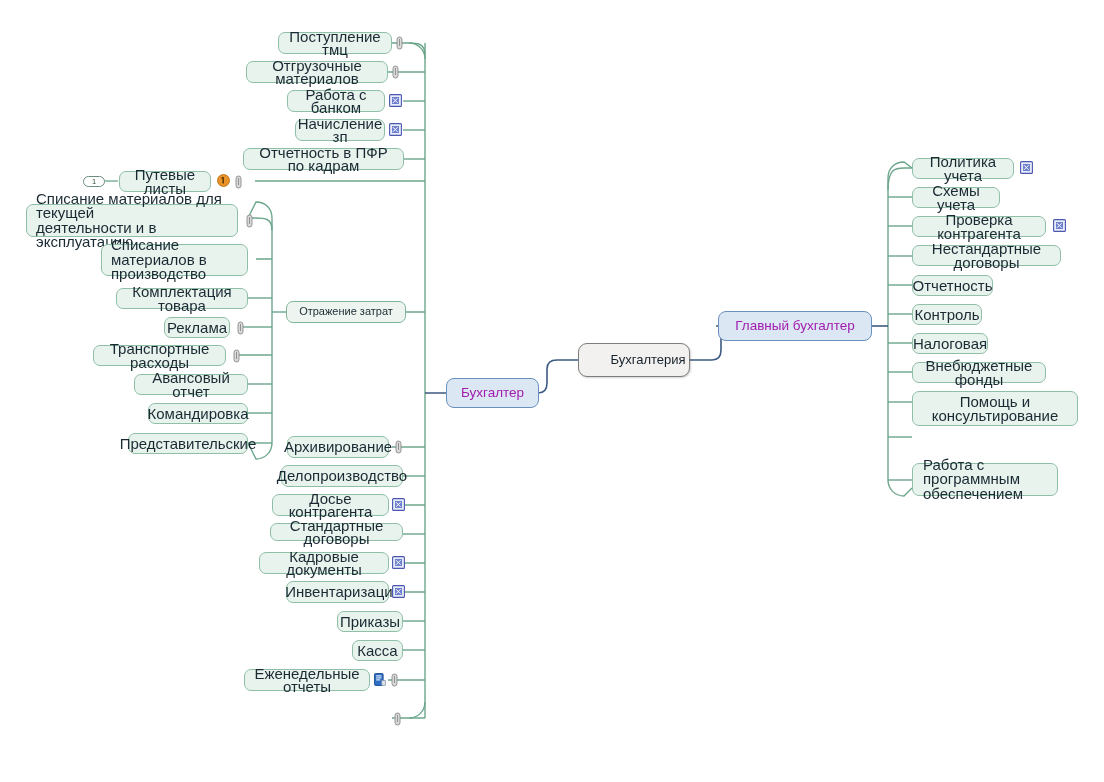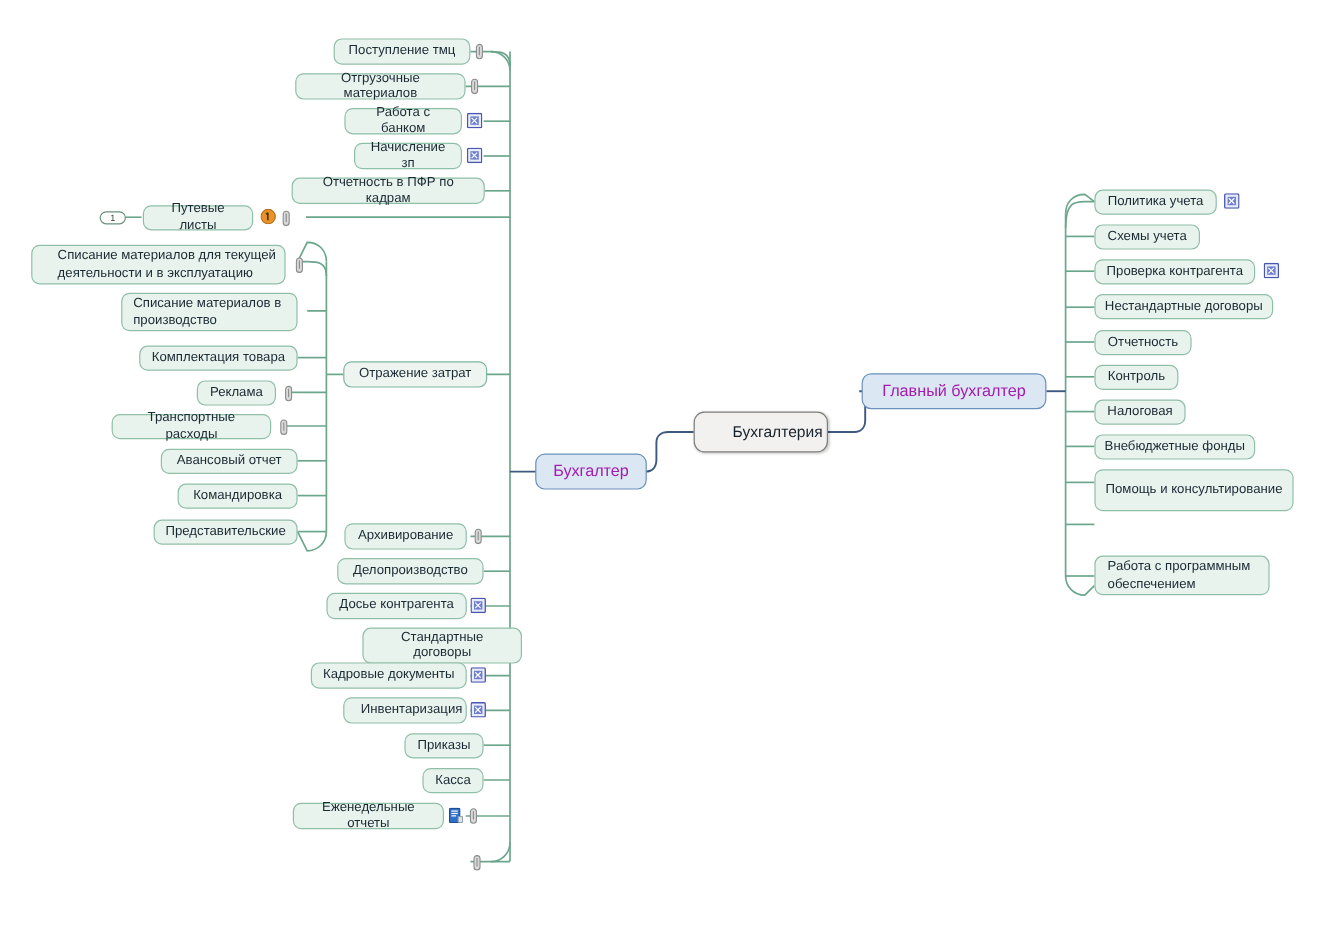--- a/index.html
+++ b/index.html
@@ -21,21 +21,21 @@
     pointer-events: none;
   }
   
   .node {
     position: absolute;
     display: flex;
     align-items: center;
     justify-content: center;
     text-align: center;
     border-radius: 7px;
-    font-size: 11px;
+    font-size: 15px;
     line-height: 13.5px;
     color: #1a2a33;
     padding: 2px 7px;
     white-space: pre-line;
     z-index: 3;
   }
   .leafnode {
     background: #e9f3ee;
     border: 1px solid #8fbfa7;
     box-shadow: 0 0 0 0 rgba(0,0,0,0);
@@ -285,21 +285,21 @@
 
   <div class="node leafnode" style="left:272px; top:494px; width:117px; height:22px;">
     <span>Досье контрагента</span>
   </div>
   <svg class="icon ic-xls" style="left:392px; top:498px;" viewBox="0 0 13 13">
     <rect x="0.6" y="0.6" width="11.8" height="11.8" rx="1" fill="#e8ecf7" stroke="#4a56b0" stroke-width="1.1"></rect>
     <rect x="3" y="3" width="7" height="7" fill="#6f7fd0"></rect>
     <path d="M4 4.2 L8.6 8.8 M8.6 4.2 L4 8.8" stroke="#ffffff" stroke-width="1"></path>
   </svg>
 
-  <div class="node leafnode" style="left:270px; top:523px; width:133px; height:30px;margin-left:32px;">
+  <div class="node leafnode" style="left:270px; top:523px; width:133px; height:18px;">
     <span>Стандартные договоры</span>
   </div>
 
   <div class="node leafnode" style="left:259px; top:552px; width:130px; height:22px;">
     <span>Кадровые документы</span>
   </div>
   <svg class="icon ic-xls" style="left:392px; top:556px;" viewBox="0 0 13 13">
     <rect x="0.6" y="0.6" width="11.8" height="11.8" rx="1" fill="#e8ecf7" stroke="#4a56b0" stroke-width="1.1"></rect>
     <rect x="3" y="3" width="7" height="7" fill="#6f7fd0"></rect>
     <path d="M4 4.2 L8.6 8.8 M8.6 4.2 L4 8.8" stroke="#ffffff" stroke-width="1"></path>

